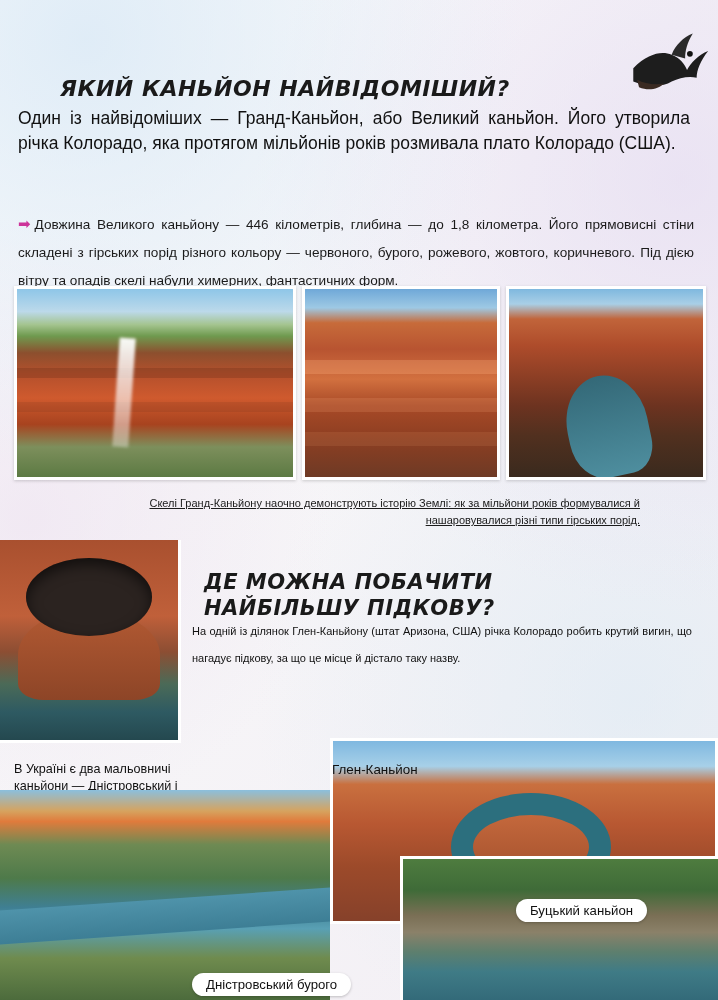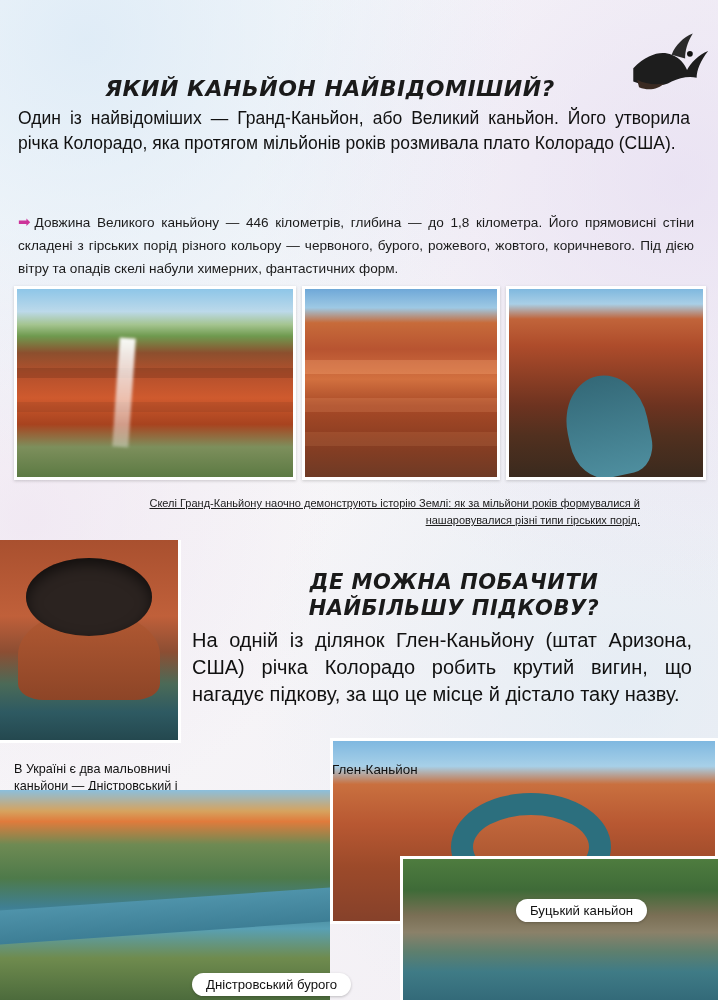--- a/index.html
+++ b/index.html
@@ -36,21 +36,21 @@
     position: relative;
     z-index: 3;
   }
 
   
   .heading {
     font-family: "DejaVu Sans", sans-serif;
     font-weight: bold;
     color: #1a1a1a;
     letter-spacing: 0.5px;
-    text-align: center;
+    text-align: left;
     font-size: 21px;
     font-style: italic;
     text-transform: uppercase;
     margin-top: 20px;
   }
   #h1 {
     position: absolute;
     left: 60px;
     top: 56px;
     width: 540px;
@@ -68,21 +68,21 @@
     left: 18px;
     top: 88px;
     width: 672px;
   }
   .fact {
     position: absolute;
     left: 18px;
     top: 196px;
     width: 676px;
     font-size: 13.6px;
-    line-height: 23px;
+    line-height: 28px;
     color: #1b1b1b;
     text-align: justify;
   }
   .fact .arrow {
     color: #cc3399;
     font-size: 15px;
     margin-right: 4px;
   }
 
   
@@ -171,21 +171,21 @@
     left: 204px;
     top: 549px;
     width: 500px;
     font-size: 21px;
     line-height: 26px;
   }
   #body2 {
     left: 192px;
     top: 607px;
     width: 500px;
-    font-size: 20px;
+    font-size: 11px;
     line-height: 27px;
   }
   .arch-photo {
     position: absolute;
     left: 0px;
     top: 540px;
     width: 178px;
     height: 200px;
     overflow: hidden;
     border-right: 3px solid #fff;

